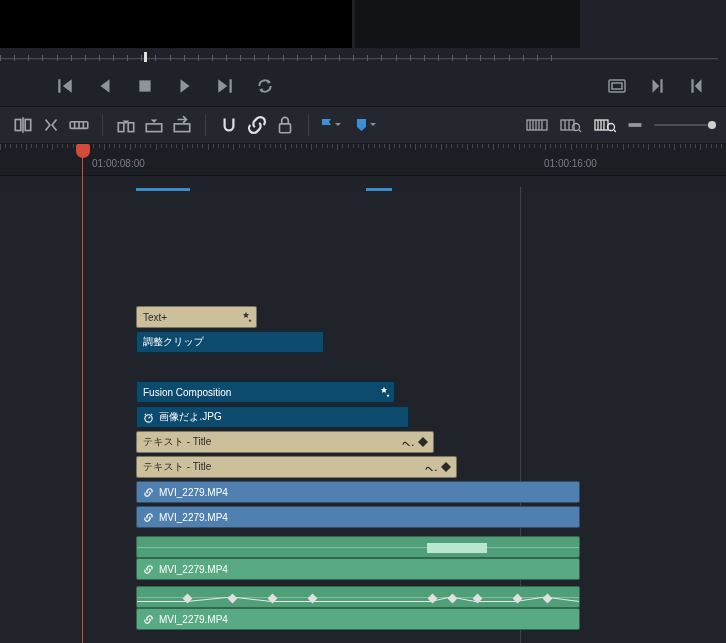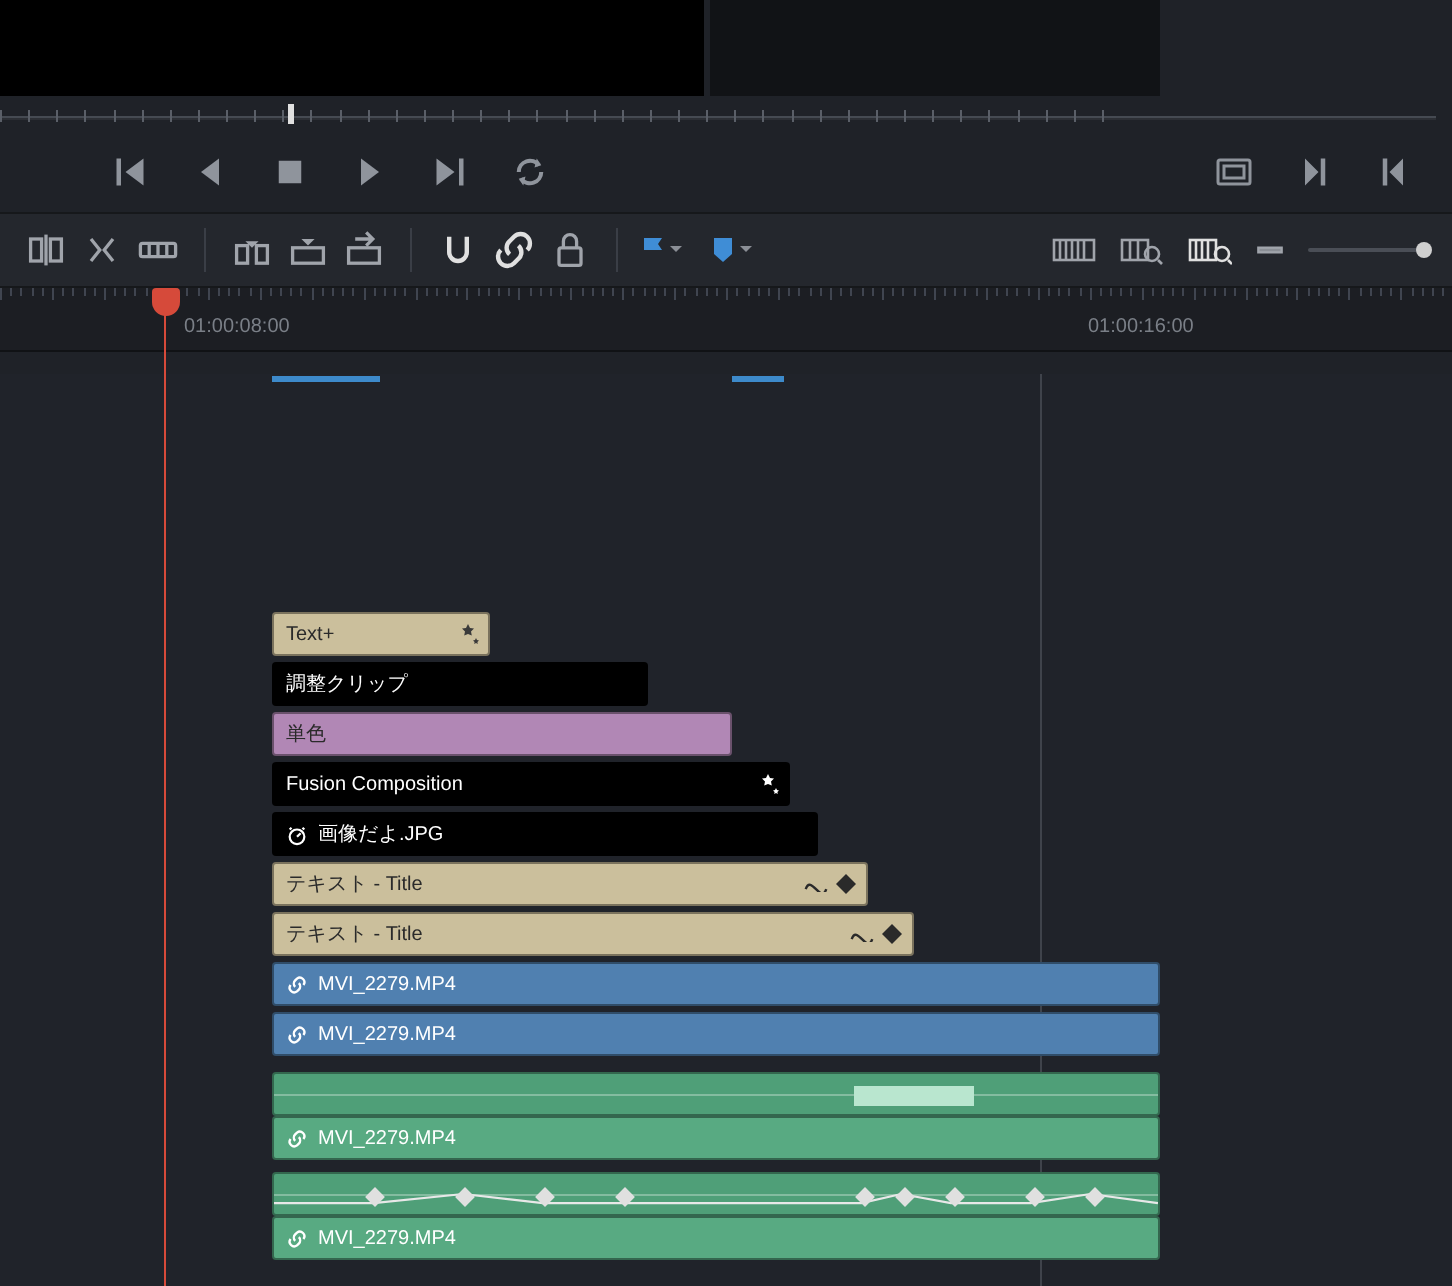--- a/index.html
+++ b/index.html
@@ -40,21 +40,21 @@
   .playhead-head { position: absolute; top: 0; left: 76px; width: 14px; height: 14px; background: #d64a3a; border-radius: 2px 2px 7px 7px; z-index: 20; }
   .playhead-line { position: absolute; top: 155px; bottom: 0; left: 82px; width: 1px; background: #d64a3a; z-index: 15; pointer-events: none; }
 
   .timeline { position: absolute; top: 187px; left: 0; right: 0; bottom: 0; background: #20232a; }
   .snap-line { position: absolute; top: 0; bottom: 0; left: 520px; width: 1px; background: #3f434b; }
   .blue-mark { position: absolute; top: 188px; height: 3px; background: #3d8acb; z-index: 2; }
 
   .track { position: absolute; left: 0; right: 0; height: 24px; }
   .clip { position: absolute; top: 1px; height: 22px; border: 1px solid rgba(0,0,0,0.4); border-radius: 2px; display: flex; align-items: center; padding: 0 6px; gap: 5px; font-size: 10px; white-space: nowrap; overflow: hidden; cursor: pointer; }
   .clip.beige { background: #cbbf9c; color: #2a2a2a; }
-  .clip.teal { background: #000000; color: #fff; align-items: center; }
+  .clip.teal { background: #0c4a6e; color: #fff; align-items: center; }
   .clip.purple { background: #b187b5; color: #2a2a2a; }
   .clip.blue { background: #5080b0; color: #fff; }
   .clip-icon { width: 11px; height: 11px; flex: 0 0 auto; }
   .fx-badge { position: absolute; right: 4px; top: 4px; display: flex; gap: 3px; }
   .fx-badge span { width: 12px; height: 12px; }
   .audio-wave { position: absolute; top: 1px; height: 22px; background: #4f9f78; border: 1px solid rgba(0,0,0,0.35); border-radius: 2px; overflow: hidden; }
   .wave-center { position: absolute; top: 50%; left: 0; right: 0; height: 1px; background: rgba(255,255,255,0.3); }
   .wave-block { position: absolute; background: #b9e6cf; }
   .audio-label { position: absolute; top: 1px; height: 22px; background: #58aa82; border: 1px solid rgba(0,0,0,0.4); border-radius: 2px; display: flex; align-items: center; padding: 0 6px; gap: 5px; font-size: 10px; color: #fff; cursor: pointer; }
   .kf-dot { width:7px; height:7px; background:#e0e0e0; transform: rotate(45deg); position:absolute; top:8px; }
@@ -436,42 +436,37 @@
 
 <div class="blue-mark" style="left:136px;width:54px"></div>
 <div class="blue-mark" style="left:366px;width:26px"></div>
 
 <div class="playhead-line"></div>
 
 <div class="timeline">
   <div class="snap-line"></div>
 
   <div class="track" style="top:118px">
-    <div class="clip beige" style="left:136px;width:109px">
+    <div class="clip beige" style="left:136px;width:121px">
       <span>Text+</span>
       <div class="fx-badge">
           <span><svg viewBox="0 0 12 12" fill="#3a3a3a">
               <path d="M6 1l1 2 2 .3-1.5 1.5.4 2L6 6l-1.9.8.4-2L3 3.3 5 3z"></path>
               <path d="M10 8l.5 1 1 .2-.8.8.2 1-.9-.5-.9.5.2-1-.8-.8 1-.2z"></path>
             </svg></span>
         </div>
     </div>
   </div>
 
   <div class="track" style="top:143px">
     <div class="clip teal" style="left:136px;width:188px">
       <span>調整クリップ</span>
     </div>
   </div>
 
-  <div class="track" style="top:168px">
-    <div class="clip purple" style="left:136px;width:230px">
-      <span>単色</span>
-    </div>
-  </div>
 
   <div class="track" style="top:218px">
     <div class="clip teal" style="left:136px;width:273px">
       <svg class="clip-icon" viewBox="0 0 12 12" fill="none" stroke="#fff" stroke-width="1.2">
           <circle cx="6" cy="7" r="4"></circle>
           <path d="M6 7L8 5"></path>
           <path d="M2 3l1-1M10 3l-1-1"></path>
         </svg>
       <span>画像だよ.JPG</span>
     </div>

